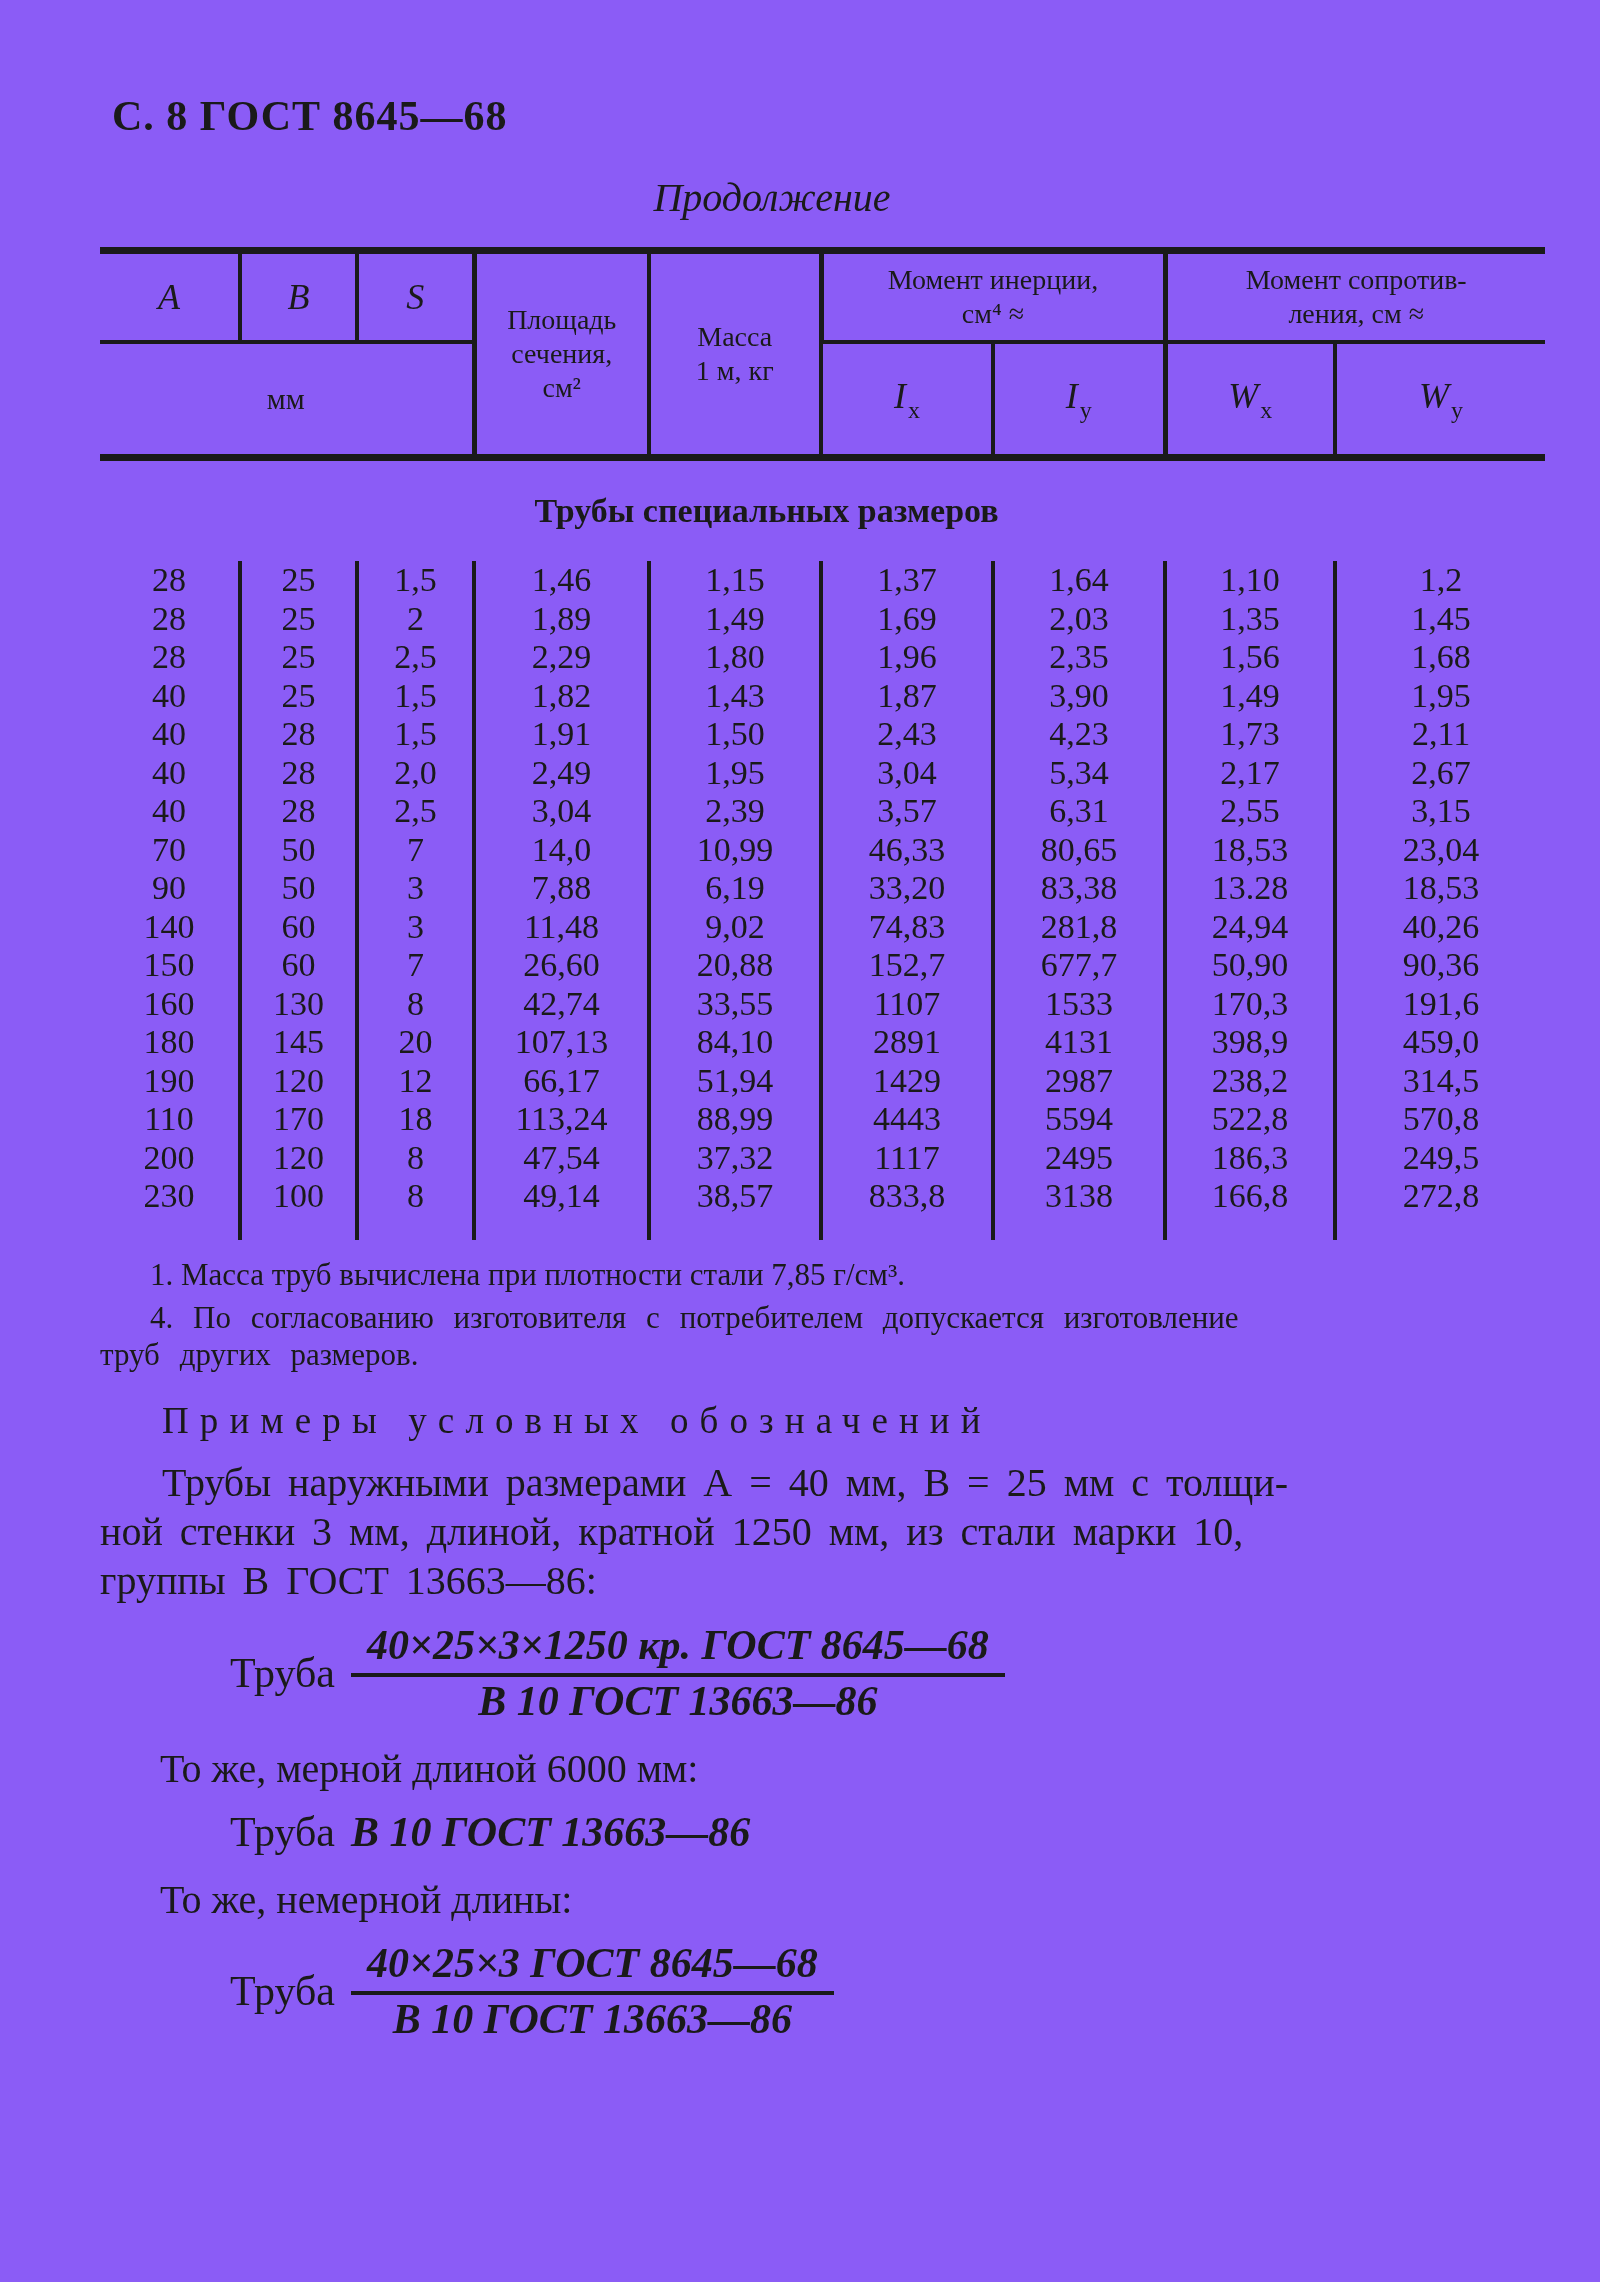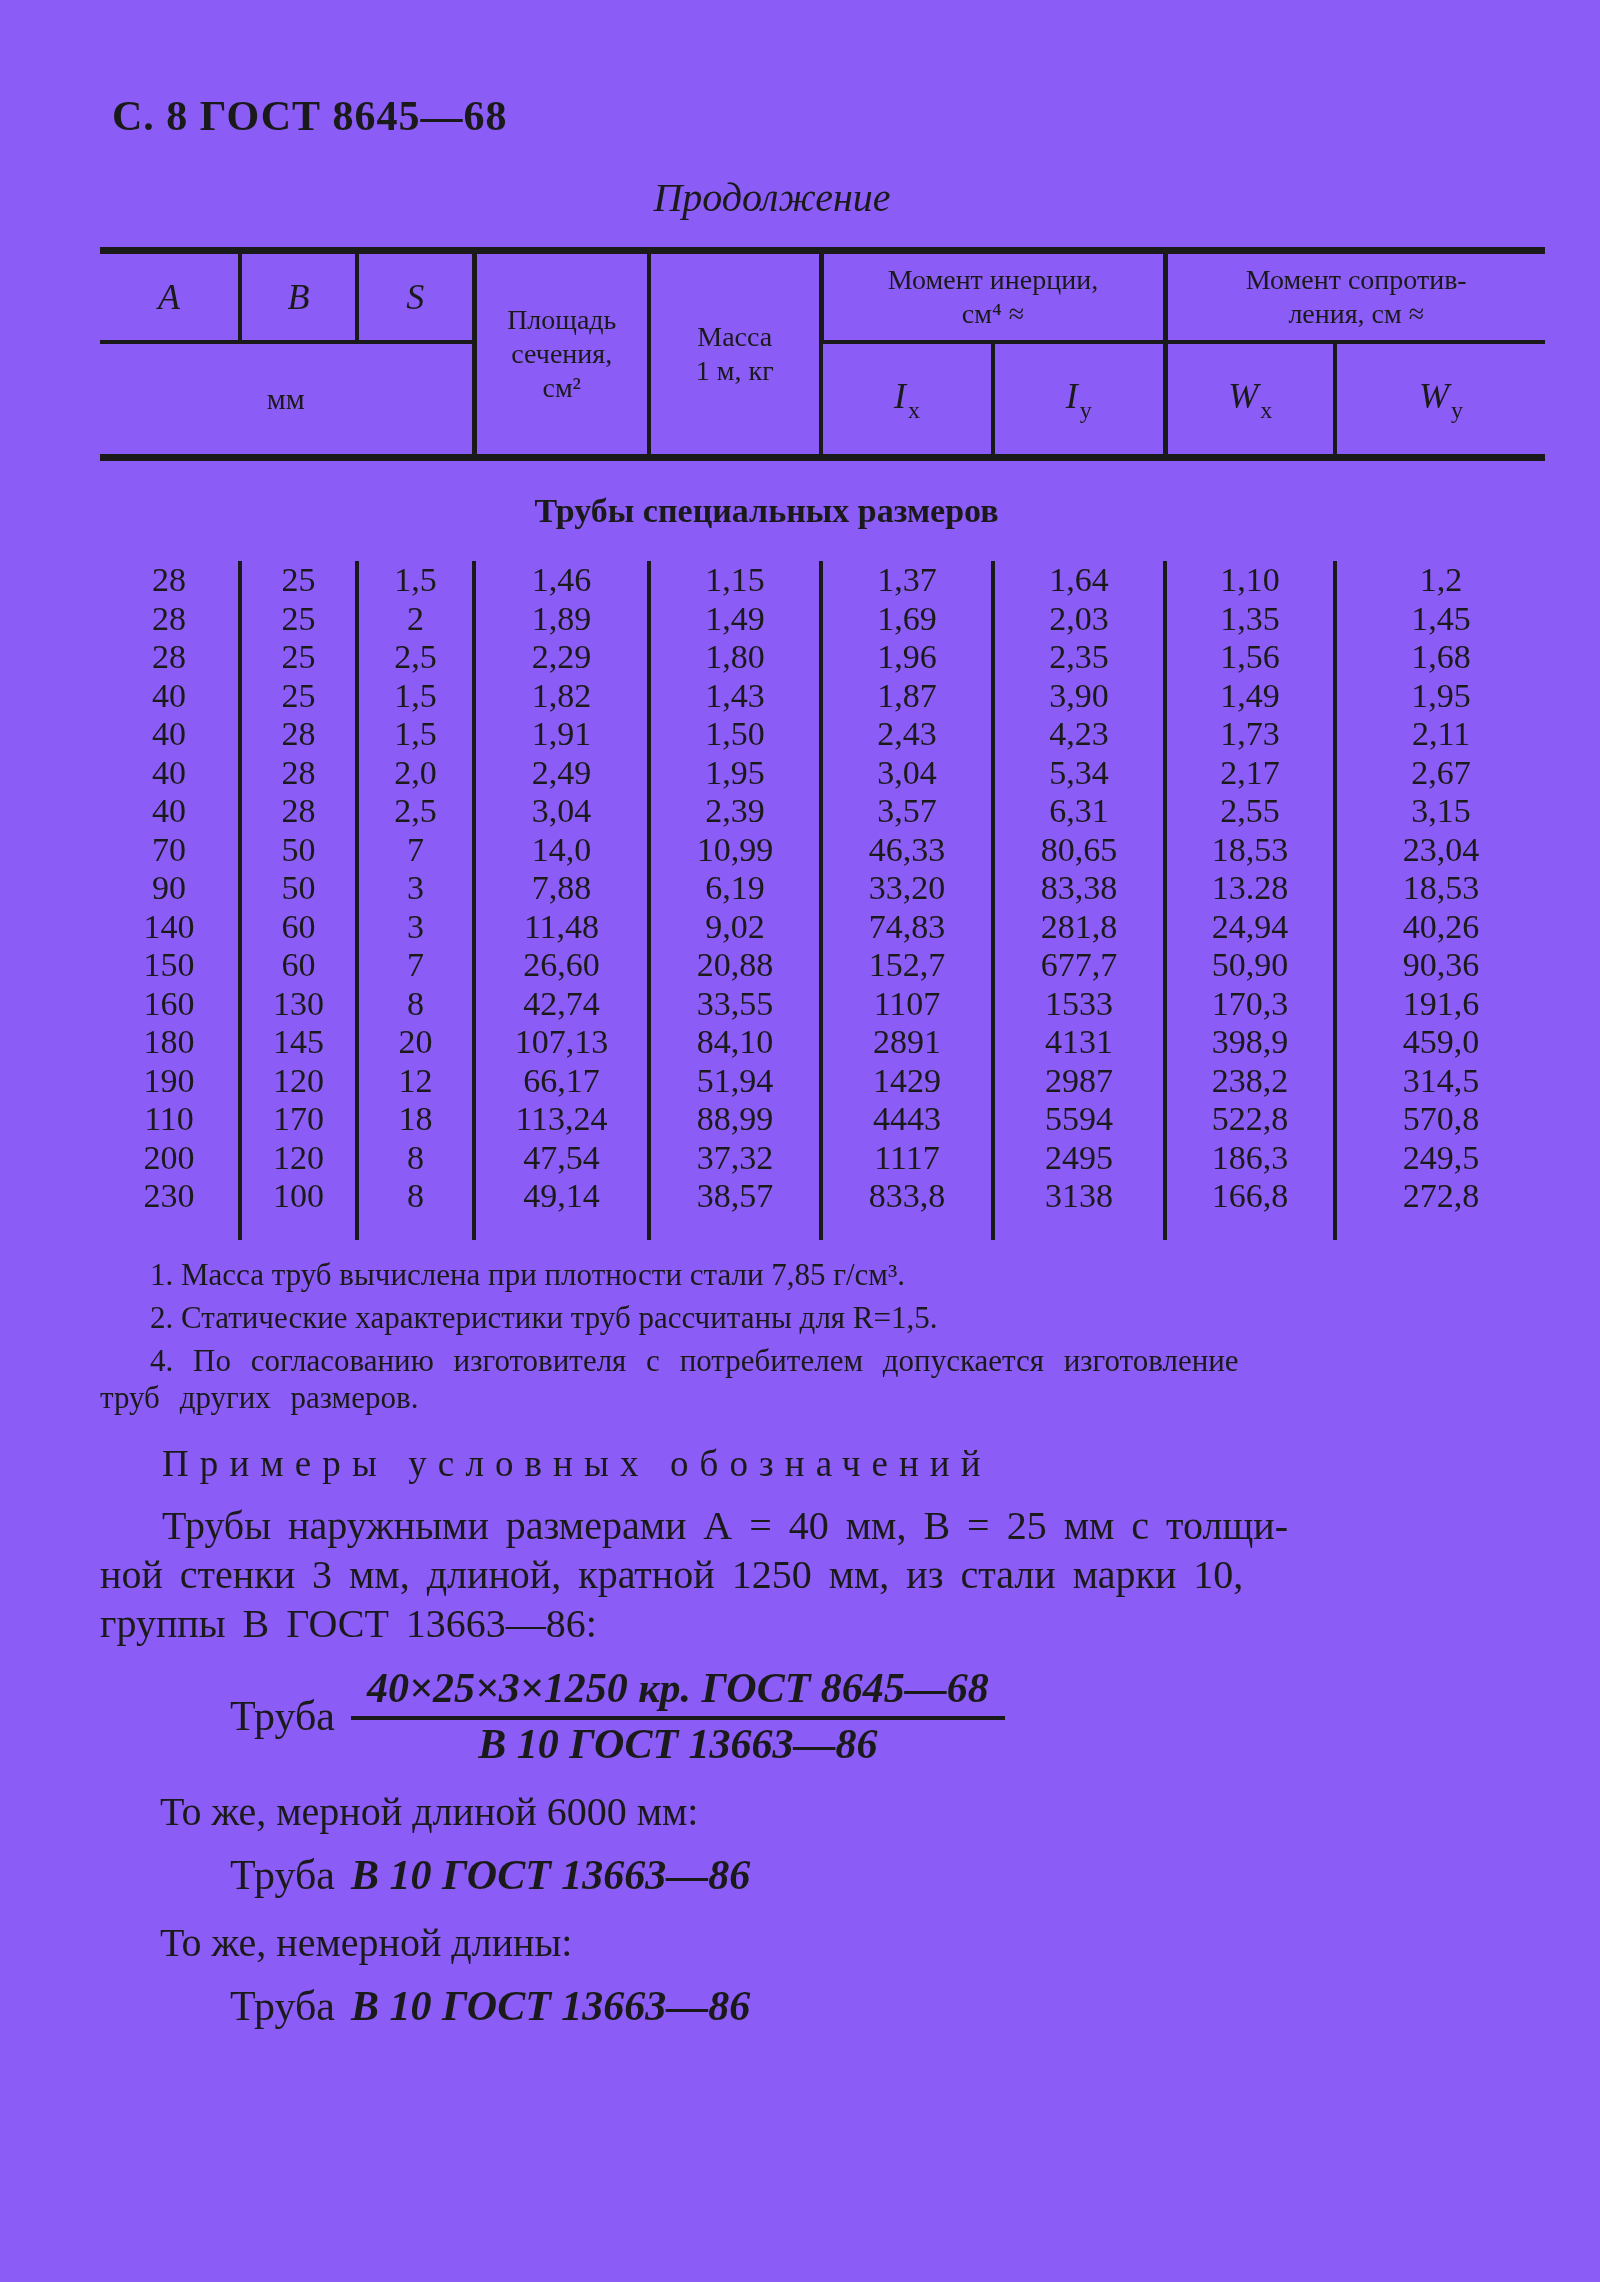--- a/index.html
+++ b/index.html
@@ -394,21 +394,20 @@
           <td></td>
           <td></td>
           <td></td>
           <td></td>
       </tr>
     </tbody>
   </table>
 
   <div class="notes">
     <p class="note">1. Масса труб вычислена при плотности стали 7,85 г/см³.</p>
-    <p class="note">2. Статические характеристики труб рассчитаны для R=1,5.</p>
     <p class="note note-wide">4. По согласованию изготовителя с потребителем допускается изготовление
 труб других размеров.</p>
   </div>
 
   <div>
     <div class="ex-title">Примеры условных обозначений</div>
     <p class="ex-intro">Трубы наружными размерами А = 40 мм, В = 25 мм с толщи-
 ной стенки 3 мм, длиной, кратной 1250 мм, из стали марки 10,
 группы В ГОСТ 13663—86:</p>
 
@@ -427,19 +426,20 @@
       <span class="frac">
         <span class="den">В 10 ГОСТ 13663—86</span>
       </span>
     </div>
 
     <p class="tozhe">То же, немерной длины:</p>
 
     <div class="formula">
       <span class="truba-label">Труба</span>
       <span class="frac">
+        <span class="num">40×25×3 ГОСТ 8645—68</span>
         <span class="den">В 10 ГОСТ 13663—86</span>
       </span>
     </div>
 
   </div>
 
 </div>
 
 </body></html>

